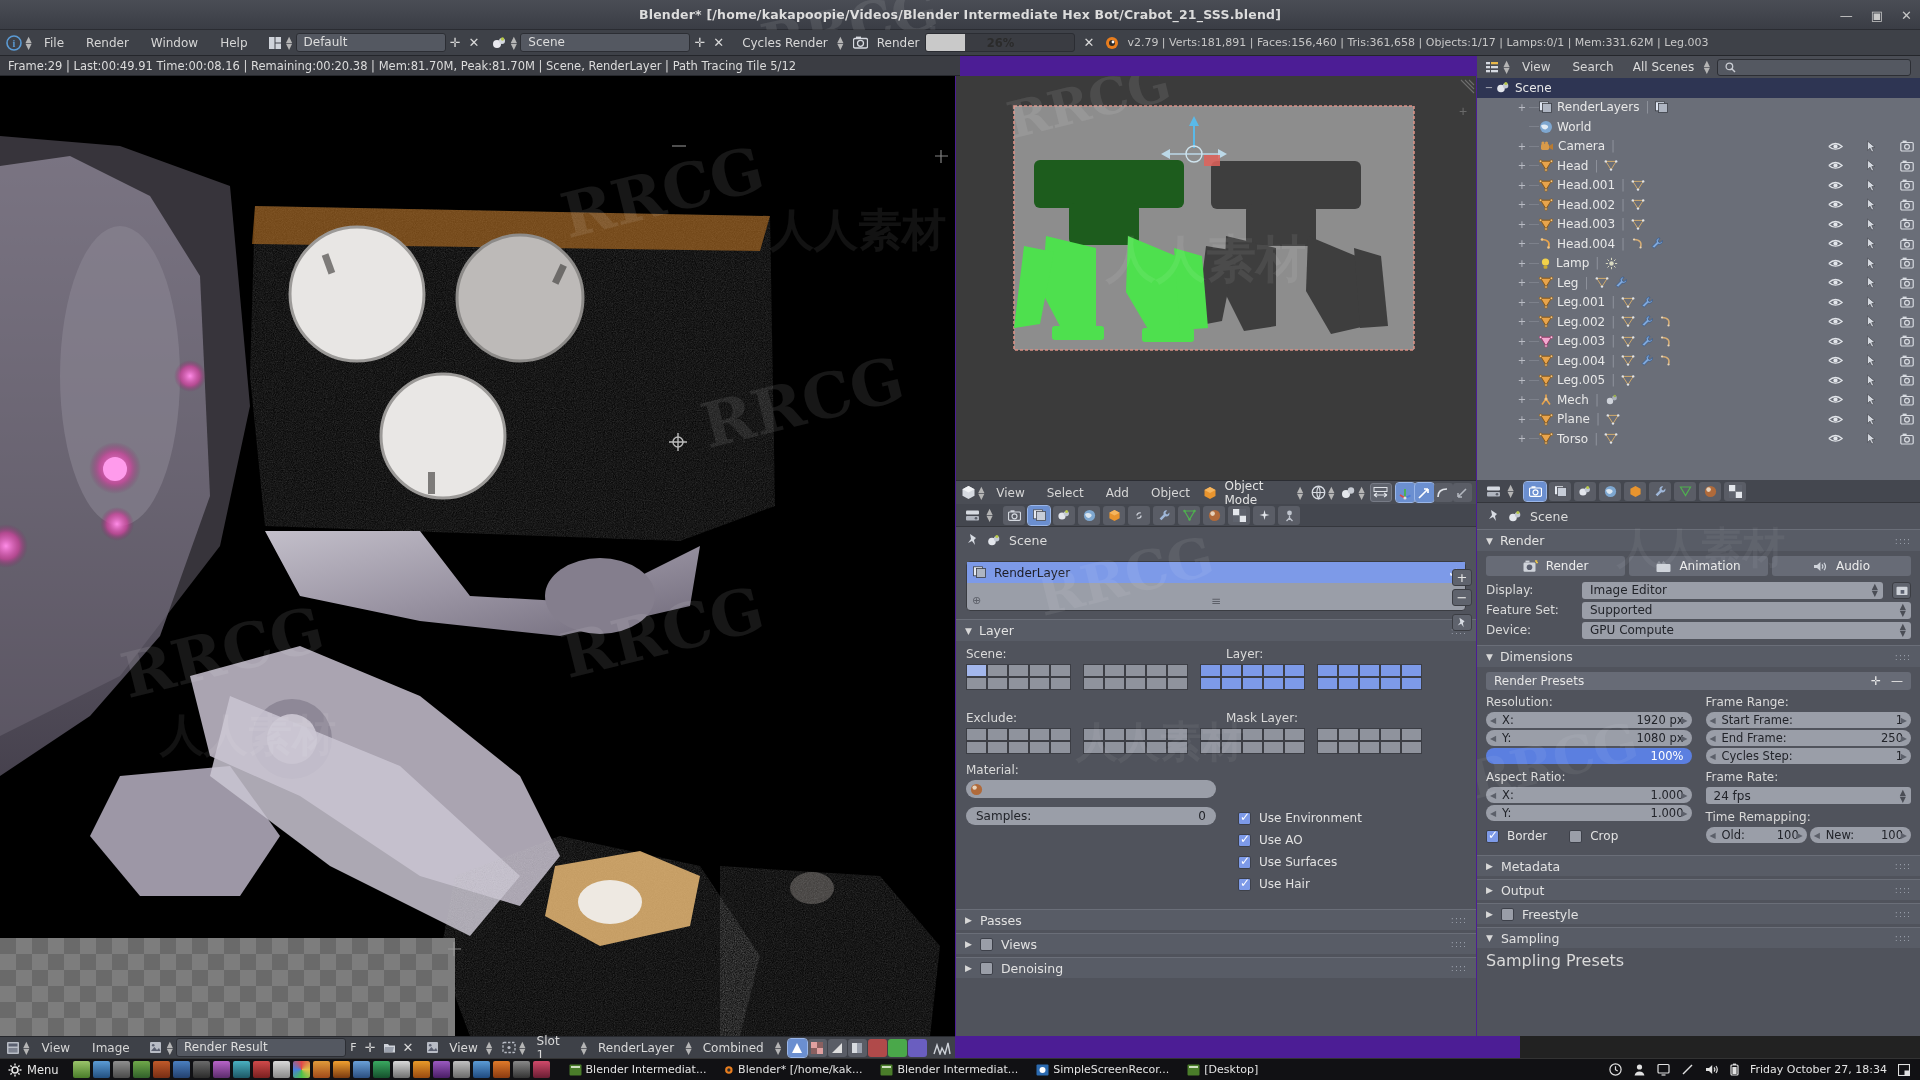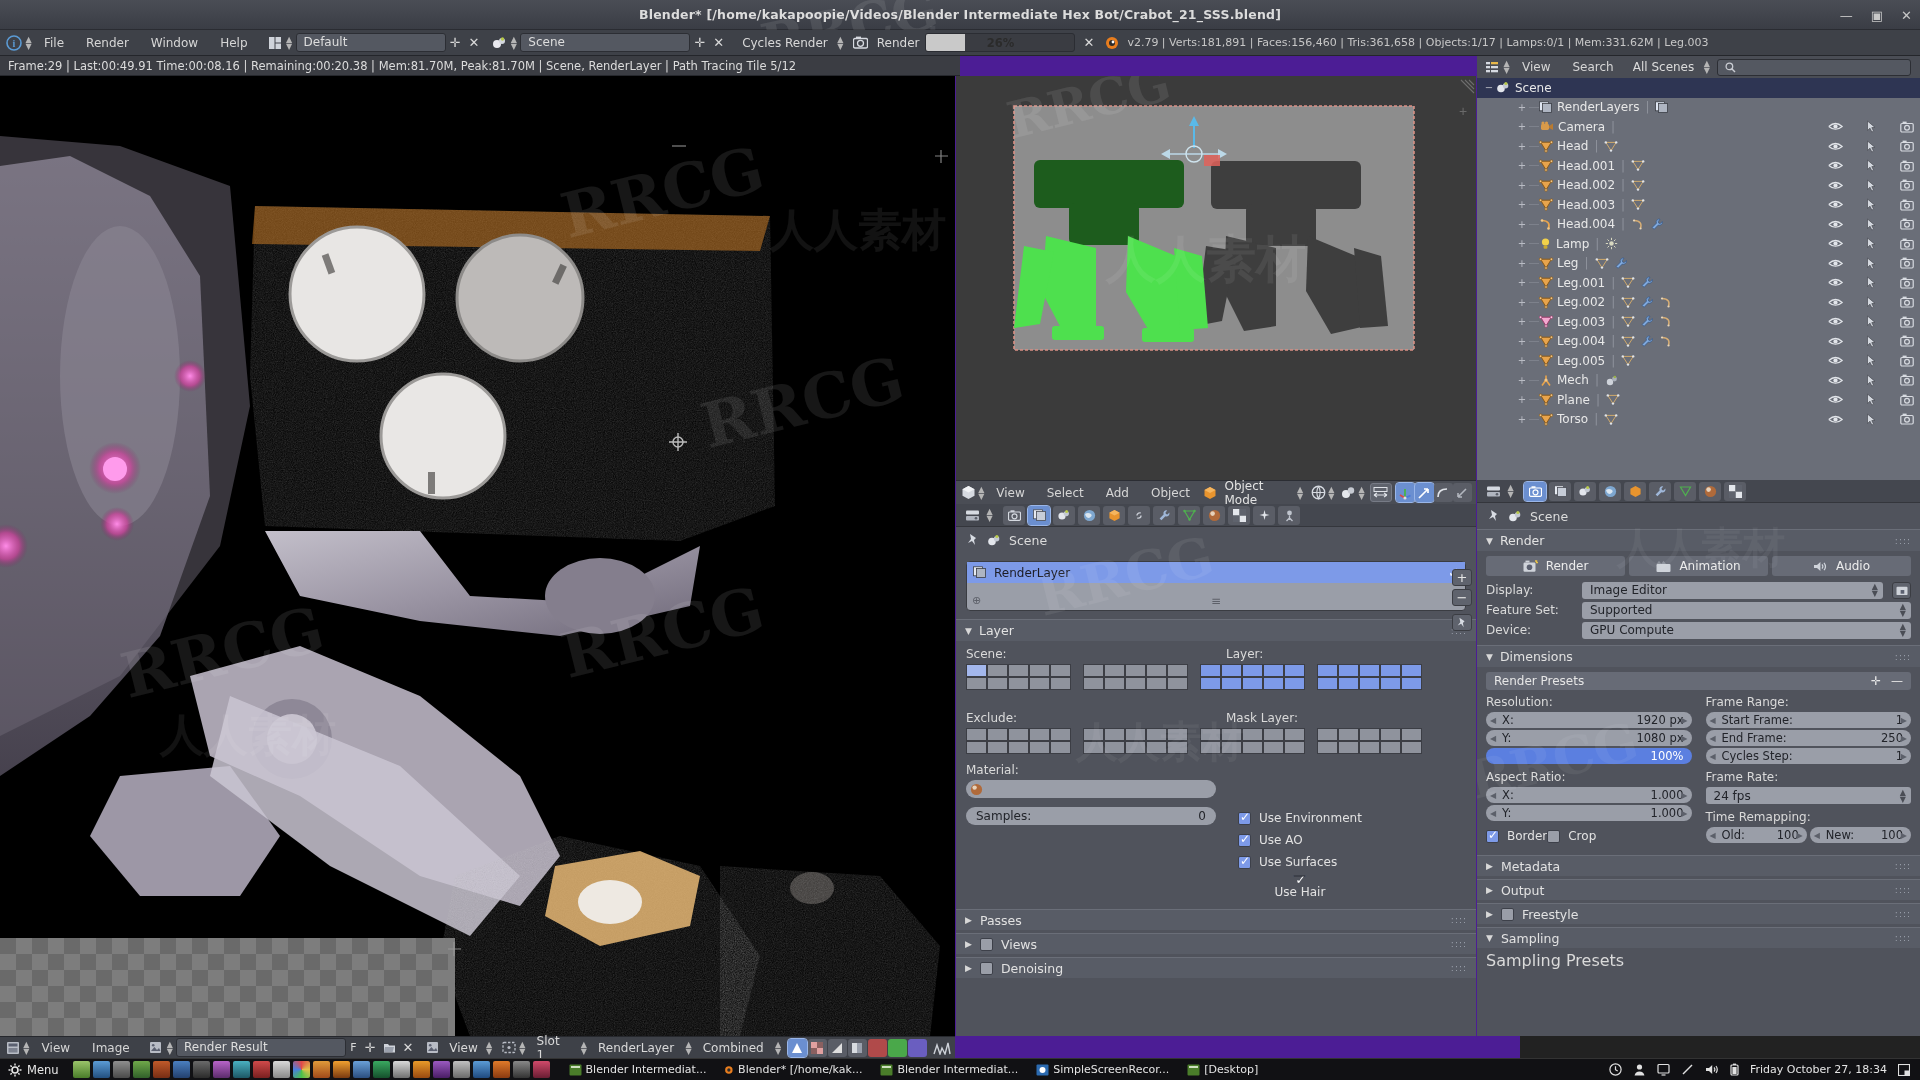--- a/index.html
+++ b/index.html
@@ -661,20 +661,32 @@
           <span class="out-sep">|</span>
           <span style="margin-right:5px;display:inline-flex;align-items:center">
             <svg width="14" height="13" viewBox="0 0 14 13">
               <rect x="0.5" y="0.8" width="9" height="9" fill="#dfe6f2" stroke="#3b3e45" stroke-width=".8"></rect>
               <rect x="3.5" y="2.5" width="9" height="9" fill="#aeb5c2" stroke="#3b3e45" stroke-width=".8"></rect>
             </svg>
           </span>
         </div>
         <div class="out-row">
           <span style="width:16px"></span>
+          <span class="expand"></span>
+          <span style="width:10px;border-top:1px solid #7d818b;height:1px;"></span>
+          <span style="display:inline-flex;align-items:center">
+            <svg width="14" height="14" viewBox="0 0 14 14">
+              <circle cx="7" cy="7" r="6" fill="#7ea7d0"></circle>
+              <path d="M2 5.5 Q5 3.5 8.5 5.5 Q10.5 7.5 6.5 9.5 Q3 9.5 2 5.5" fill="#e2ecf5"></path>
+            </svg>
+          </span>
+          <span class="out-name">World</span>
+        </div>
+        <div class="out-row">
+          <span style="width:16px"></span>
           <span class="expand">+</span>
           <span style="width:10px;border-top:1px solid #7d818b;height:1px;"></span>
           <span style="display:inline-flex;align-items:center">
             <svg width="15" height="13" viewBox="0 0 15 13">
               <rect x="2" y="4" width="8" height="6" rx="1.4" fill="#d89a4a"></rect>
               <path d="M10 6 L14 3.5 V10 L10 8 Z" fill="#b87a30"></path>
               <circle cx="4" cy="3" r="1.6" fill="#d89a4a"></circle>
               <circle cx="7.5" cy="3" r="1.6" fill="#d89a4a"></circle>
             </svg>
           </span>
@@ -1669,21 +1681,21 @@
               <span>Use Environment</span>
             </div>
             <div class="checkrow" style="margin-bottom: 4px;">
               <span class="cbx"></span>
               <span>Use AO</span>
             </div>
             <div class="checkrow" style="margin-bottom: 4px;">
               <span class="cbx"></span>
               <span>Use Surfaces</span>
             </div>
-            <div class="checkrow" style="margin-bottom: 4px; flex-direction: column;">
+            <div class="checkrow" style="margin-bottom: 4px;">
               <span class="cbx"></span>
               <span>Use Hair</span>
             </div>
           </div>
       </div>
     </div>
 
     <div id="collapsed-panels" style="margin-top:12px;">
         <div class="collapsed">
           <span class="tri">▶</span>
@@ -1897,21 +1909,21 @@
             <span style="margin-left:8px">X:</span>
             <span>1.000</span>
             <span class="ra">▶</span>
           </div>
           <div class="numfield" style="margin-top:2px;">
             <span class="la">◀</span>
             <span style="margin-left:8px">Y:</span>
             <span>1.000</span>
             <span class="ra">▶</span>
           </div>
-          <div style="display:flex; margin-top:6px;">
+          <div style="display:flex; gap:22px; margin-top:6px;">
             <span class="checkrow">
               <span class="cbx"></span>
               <span>Border</span>
             </span>
             <span class="checkrow">
               <span class="cbx off"></span>
               <span>Crop</span>
             </span>
           </div>
         </div>

